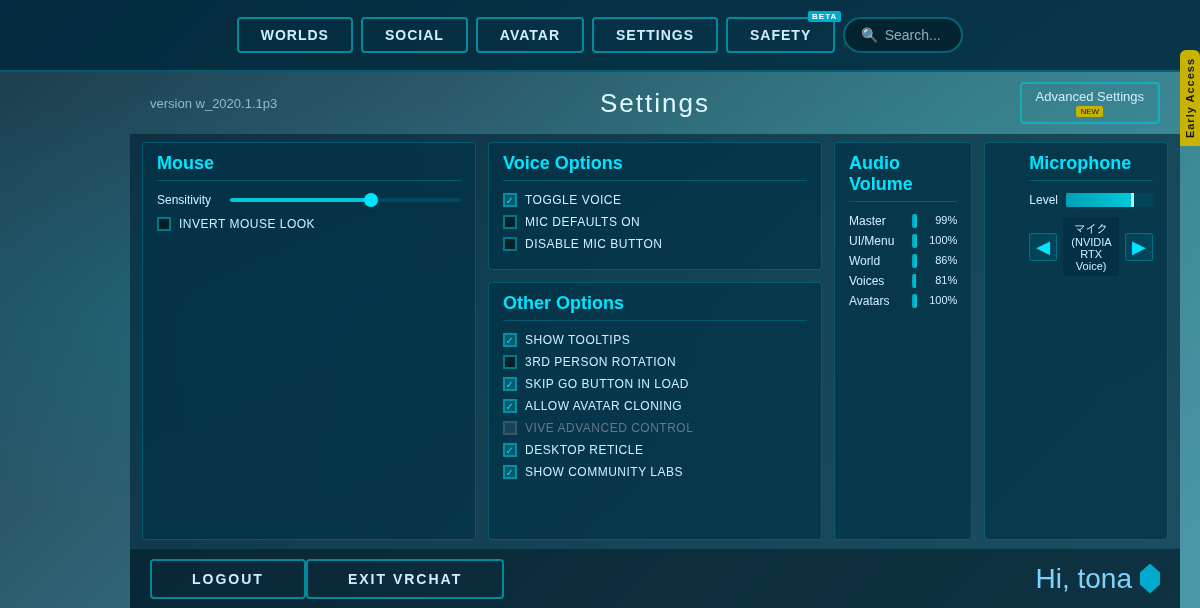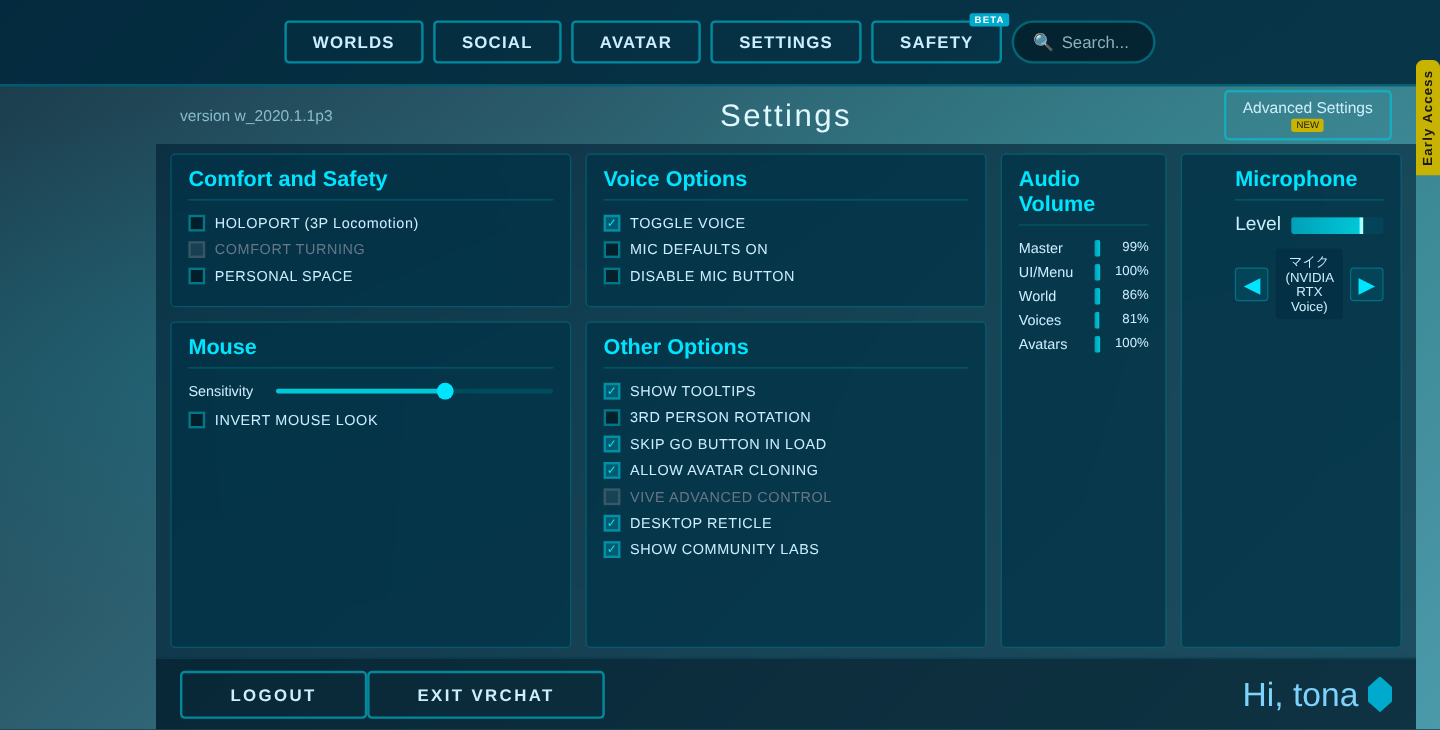--- a/index.html
+++ b/index.html
@@ -114,21 +114,21 @@
       flex-direction: column;
     }
 
     
     .settings-header {
       display: flex;
       align-items: center;
       justify-content: center;
       padding: 8px 20px;
       position: relative;
-      height: 48px;
+      height: 62px;
     }
     .settings-title {
       color: #e0f8ff;
       font-size: 26px;
       font-weight: 300;
       letter-spacing: 2px;
     }
     .version-text {
       position: absolute;
       left: 20px;
@@ -305,21 +305,21 @@
 
     
     .mic-level-row {
       display: flex;
       align-items: center;
       gap: 8px;
       margin-bottom: 10px;
     }
     .mic-level-label {
       color: #cceeff;
-      font-size: 16px;
+      font-size: 12px;
     }
     .mic-level-track {
       flex: 1;
       height: 14px;
       background: rgba(0,80,100,0.5);
       border-radius: 2px;
       overflow: hidden;
       position: relative;
     }
     .mic-level-fill {
@@ -445,36 +445,20 @@
     <button class="advanced-settings-btn">
       <span>Advanced Settings</span>
       <span class="new-tag">NEW</span>
     </button>
   </div>
 
   <div class="settings-body">
 
     <div class="left-column">
 
-      <div class="panel-section">
-        <div class="section-title">Comfort and Safety</div>
-
-        <div class="checkbox-item">
-          <div class="cb-box"></div>
-          <span>HOLOPORT (3P Locomotion)</span>
-        </div>
-        <div class="checkbox-item disabled">
-          <div class="cb-box disabled-box"></div>
-          <span>COMFORT TURNING</span>
-        </div>
-        <div class="checkbox-item">
-          <div class="cb-box"></div>
-          <span>PERSONAL SPACE</span>
-        </div>
-      </div>
 
       <div class="mouse-section">
         <div class="section-title">Mouse</div>
         <div class="slider-row">
           <span class="slider-label">Sensitivity</span>
           <div class="slider-track">
             <div class="slider-fill"></div>
             <div class="slider-thumb"></div>
           </div>
         </div>

